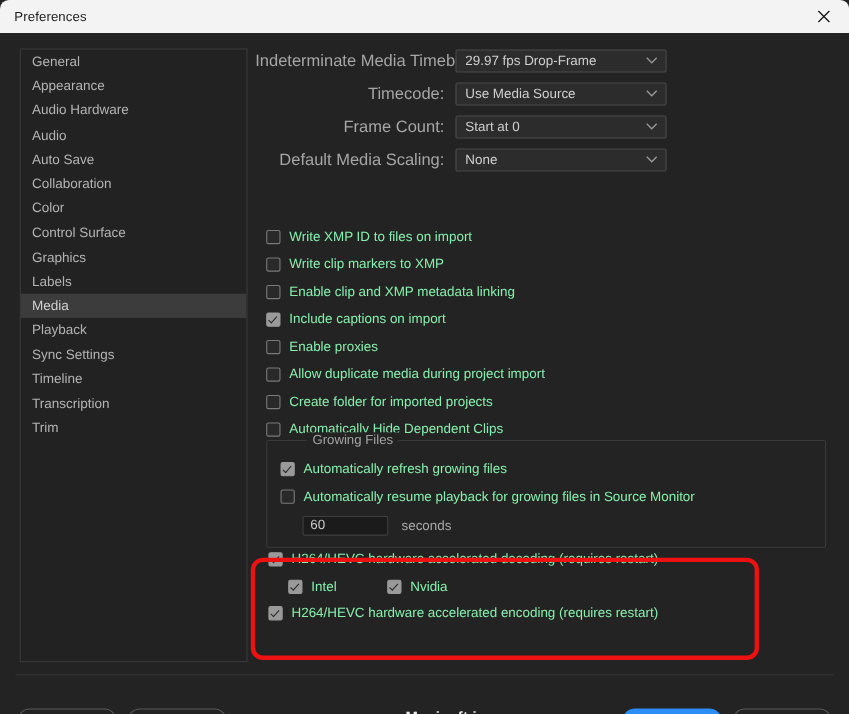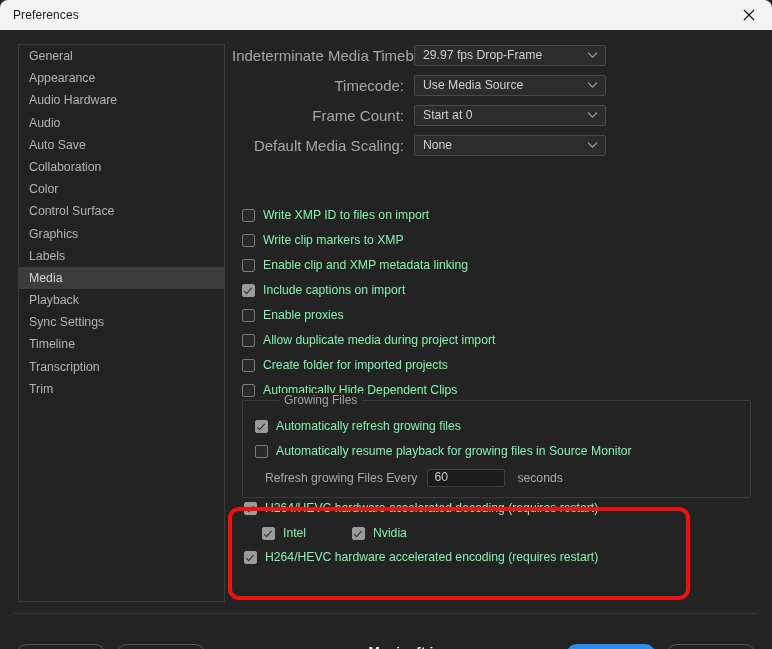--- a/index.html
+++ b/index.html
@@ -427,21 +427,20 @@
         <div class="cb-row" style="left:12px; top:18px">
           <span class="cbx on"></span>
           <span class="cb-label">Automatically refresh growing files</span>
         </div>
         <div class="cb-row" style="left:12px; top:43px">
           <span class="cbx off"></span>
           <span class="cb-label">Automatically resume playback for growing files in Source Monitor</span>
         </div>
 
         <div class="refresh-row">
-          <span class="refresh-label">Refresh growing Files Every</span>
           <span class="num-input">
             <span placeholder="60">60</span>
           </span>
           <span class="seconds-label">seconds</span>
         </div>
       </div>
 
     </div>
 
     <div class="hw">

